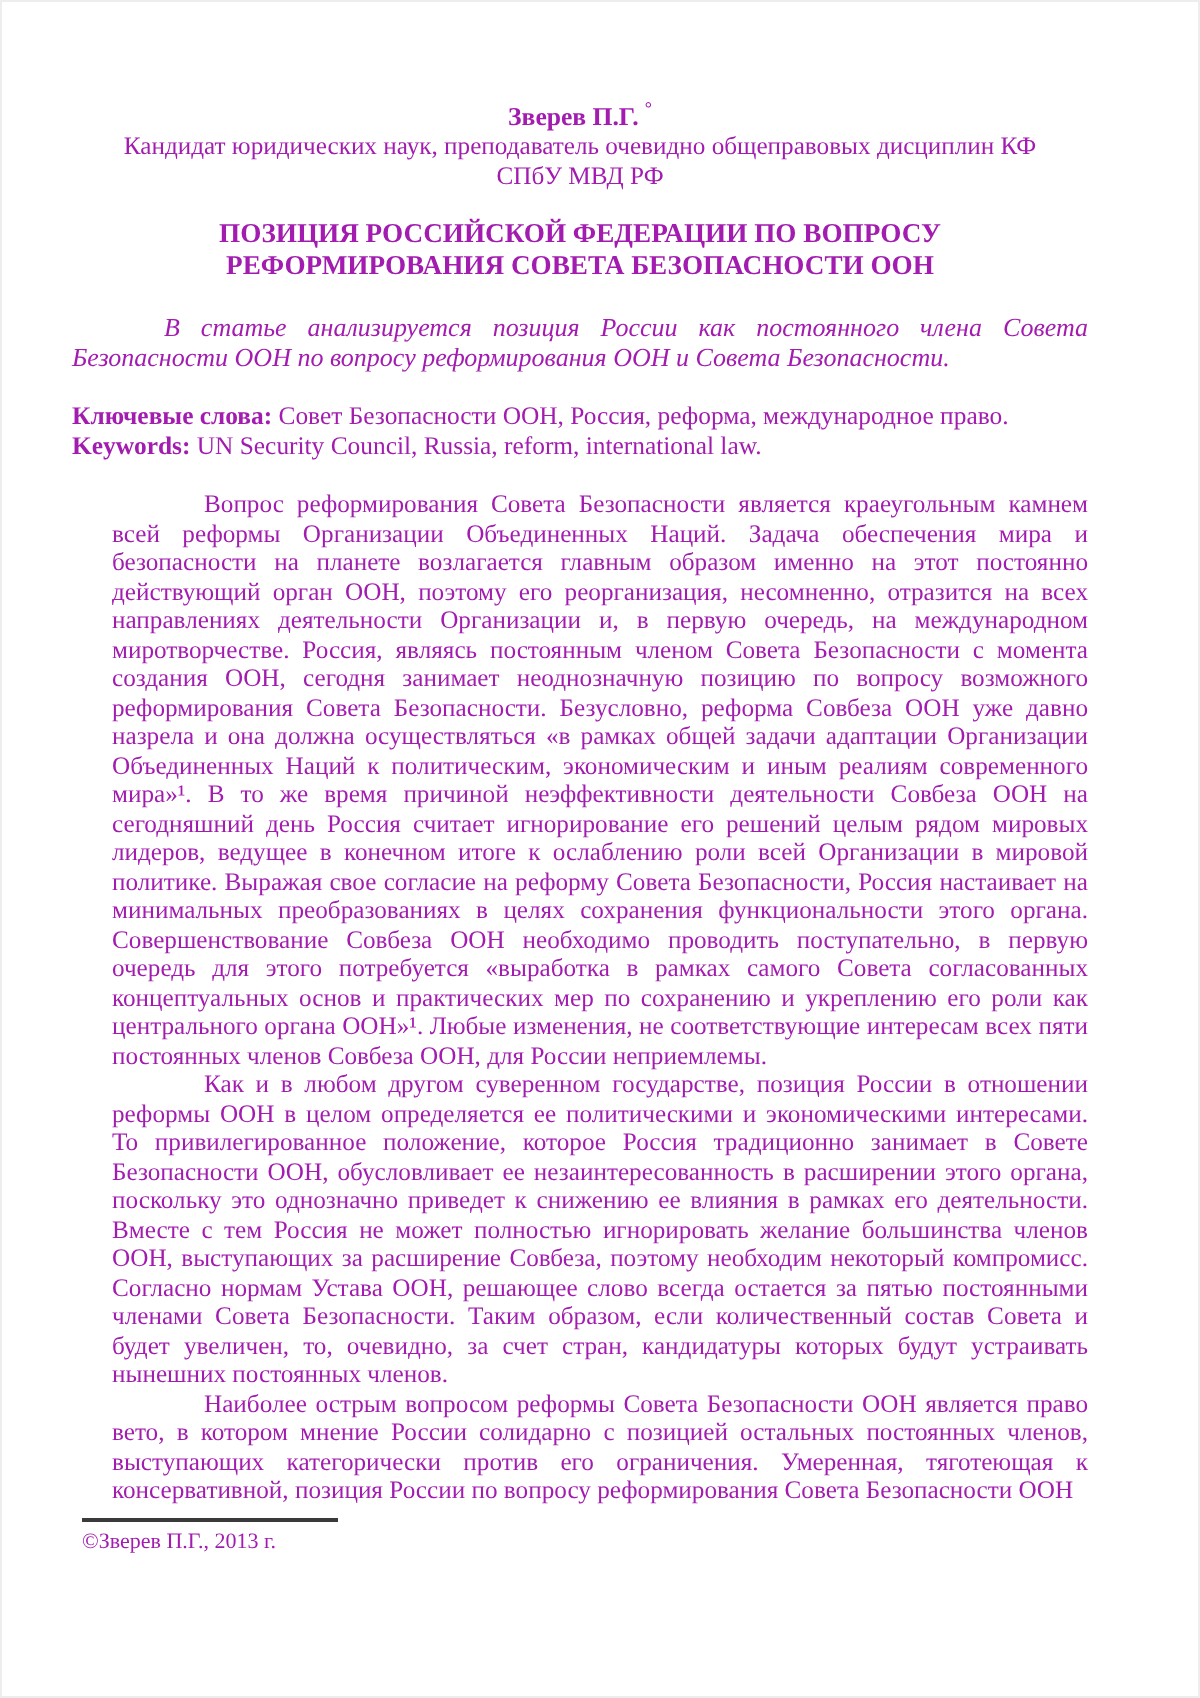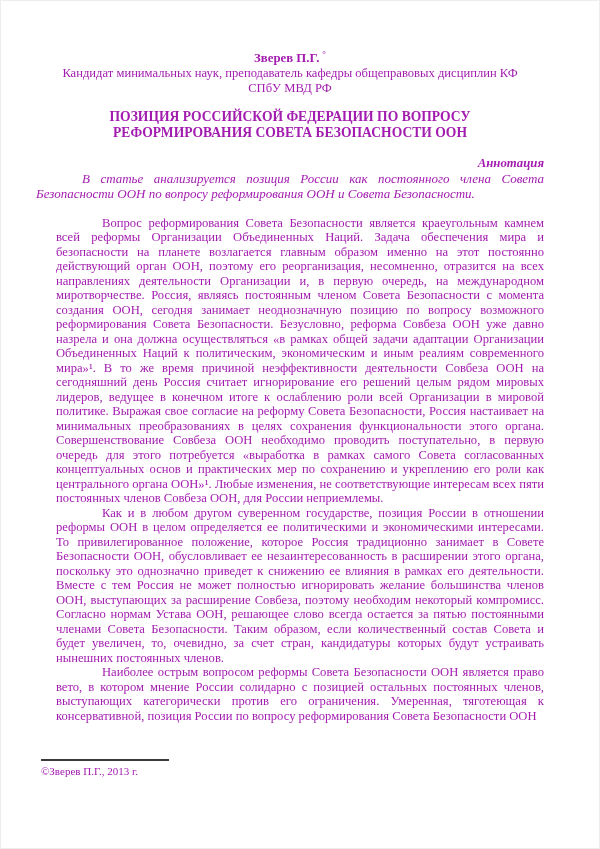--- a/index.html
+++ b/index.html
@@ -107,28 +107,31 @@
 </head>
 <body>
 
 <div class="page">
   <div class="content">
 
     <div class="author">
       <span>Зверев П.Г.</span><sup class="author-mark">°</sup>
     </div>
 
-    <div class="affiliation">Кандидат минимальных наук, преподаватель кафедры общеправовых дисциплин КФ СПбУ МВД РФ</div>
+    <div class="affiliation">Кандидат юридических наук, преподаватель очевидно общеправовых дисциплин КФ СПбУ МВД РФ</div>
 
     <h1 class="title">ПОЗИЦИЯ РОССИЙСКОЙ ФЕДЕРАЦИИ ПО ВОПРОСУ РЕФОРМИРОВАНИЯ СОВЕТА БЕЗОПАСНОСТИ ООН</h1>
 
-    <div class="annotation-head">Аннотация</div>
 
     <p class="abstract">В статье анализируется позиция России как постоянного члена Совета Безопасности ООН по вопросу реформирования ООН и Совета Безопасности.</p>
 
+    <div class="keywords-block">
+      <p class="keywords"><b>Ключевые слова:</b> <span>Совет Безопасности ООН, Россия, реформа, международное право.</span></p>
+      <p class="keywords"><b>Keywords:</b> <span>UN Security Council, Russia, reform, international law.</span></p>
+    </div>
 
     <div class="body">
       <p class="bp">Вопрос реформирования Совета Безопасности является краеугольным камнем всей реформы Организации Объединенных Наций. Задача обеспечения мира и безопасности на планете возлагается главным образом именно на этот постоянно действующий орган ООН, поэтому его реорганизация, несомненно, отразится на всех направлениях деятельности Организации и, в первую очередь, на международном миротворчестве. Россия, являясь постоянным членом Совета Безопасности с момента создания ООН, сегодня занимает неоднозначную позицию по вопросу возможного реформирования Совета Безопасности. Безусловно, реформа Совбеза ООН уже давно назрела и она должна осуществляться «в рамках общей задачи адаптации Организации Объединенных Наций к политическим, экономическим и иным реалиям современного мира»¹. В то же время причиной неэффективности деятельности Совбеза ООН на сегодняшний день Россия считает игнорирование его решений целым рядом мировых лидеров, ведущее в конечном итоге к ослаблению роли всей Организации в мировой политике. Выражая свое согласие на реформу Совета Безопасности, Россия настаивает на минимальных преобразованиях в целях сохранения функциональности этого органа. Совершенствование Совбеза ООН необходимо проводить поступательно, в первую очередь для этого потребуется «выработка в рамках самого Совета согласованных концептуальных основ и практических мер по сохранению и укреплению его роли как центрального органа ООН»¹. Любые изменения, не соответствующие интересам всех пяти постоянных членов Совбеза ООН, для России неприемлемы.</p>
       <p class="bp">Как и в любом другом суверенном государстве, позиция России в отношении реформы ООН в целом определяется ее политическими и экономическими интересами. То привилегированное положение, которое Россия традиционно занимает в Совете Безопасности ООН, обусловливает ее незаинтересованность в расширении этого органа, поскольку это однозначно приведет к снижению ее влияния в рамках его деятельности. Вместе с тем Россия не может полностью игнорировать желание большинства членов ООН, выступающих за расширение Совбеза, поэтому необходим некоторый компромисс. Согласно нормам Устава ООН, решающее слово всегда остается за пятью постоянными членами Совета Безопасности. Таким образом, если количественный состав Совета и будет увеличен, то, очевидно, за счет стран, кандидатуры которых будут устраивать нынешних постоянных членов.</p>
       <p class="bp">Наиболее острым вопросом реформы Совета Безопасности ООН является право вето, в котором мнение России солидарно с позицией остальных постоянных членов, выступающих категорически против его ограничения. Умеренная, тяготеющая к консервативной, позиция России по вопросу реформирования Совета Безопасности ООН</p>
     </div>
 
   </div>
 
   <div class="footnote">

